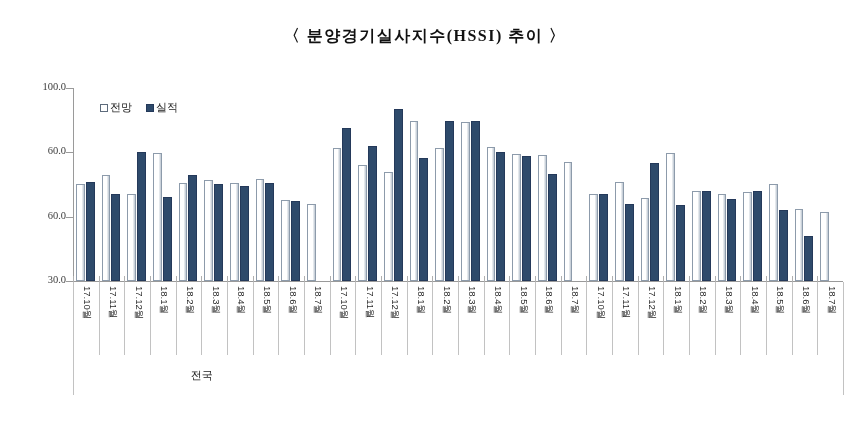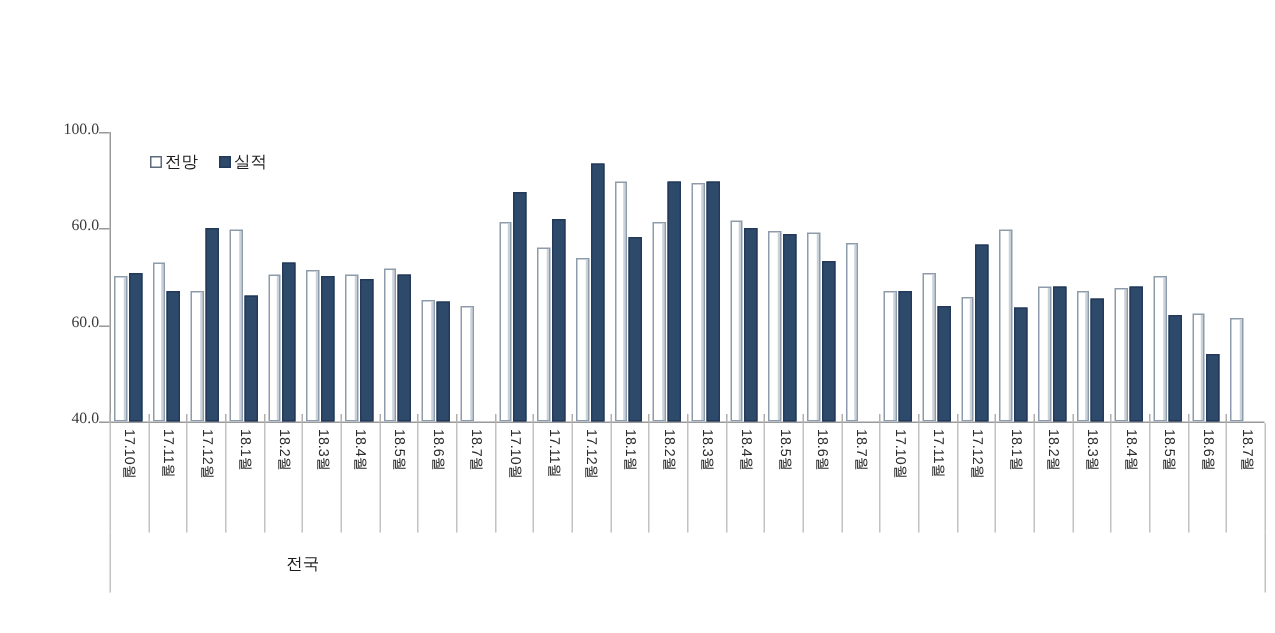--- a/index.html
+++ b/index.html
@@ -126,26 +126,27 @@
   .legend-swatch{width:8px;height:8px;box-sizing:border-box;display:inline-block;}
   .legend-swatch.forecast{background:#ffffff;border:1px solid #5d6b7c;}
   .legend-swatch.actual{background:#2e4a6b;border:1px solid #24395a;}
   .legend-label{font-size:11px;color:#1c1c1c;}
 </style>
 </head>
 <body>
 
 <div id="chart-root">
 
+  <div class="chart-title">〈 분양경기실사지수(HSSI) 추이 〉</div>
 
   <div class="ylabel-wrap" id="y-axis">
       <div class="ylabel" style="top: 88px;">100.0</div>
       <div class="ylabel" style="top: 152.333px;">60.0</div>
       <div class="ylabel" style="top: 216.667px;">60.0</div>
-      <div class="ylabel" style="top: 281px;">40.0</div>
+      <div class="ylabel" style="top: 281px;">30.0</div>
     </div>
 
   <div class="plot-area"></div>
   <div class="axis-baseline"></div>
 
   <div class="bars-layer" id="bars-layer">
       <div class="slot" style="left: 0px; width: 25.6667px;">
         <div class="bar forecast" title="전국 17.10월 전망 70.2" style="left: 3.08px; width: 8.72667px; height: 97.1433px;"></div>
         <div class="bar actual" title="전국 17.10월 실적 70.9" style="left: 12.8067px; width: 8.72667px; height: 99.395px;"></div>
       </div>

